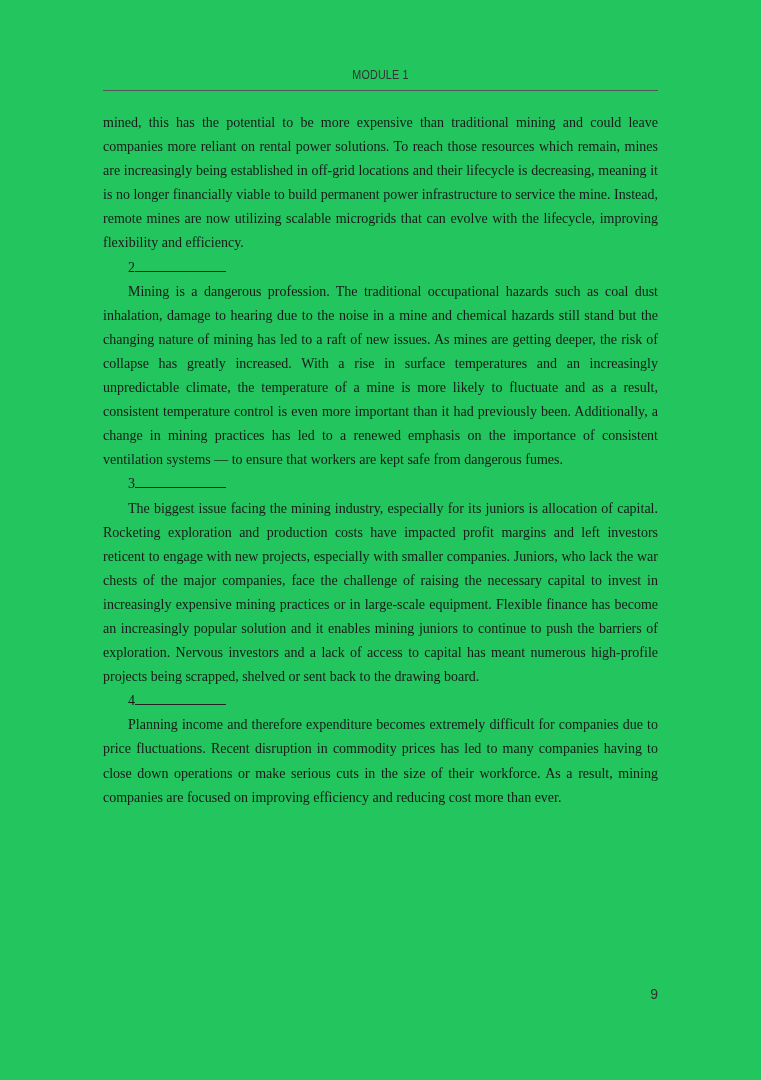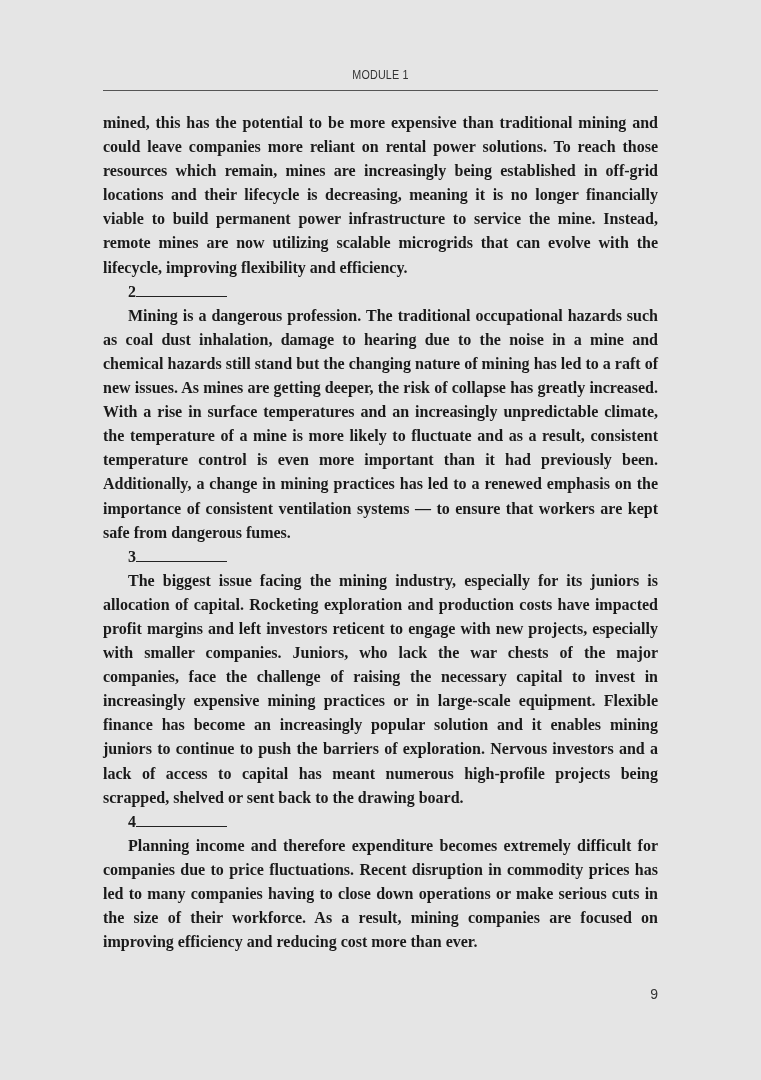--- a/index.html
+++ b/index.html
@@ -1,34 +1,33 @@
 <!DOCTYPE html>
 <html><head>
   <meta charset="utf-8">
   <style>
     html, body { margin: 0; padding: 0; background: #ffffff; }
     body { width: 761px; height: 1080px; position: relative; overflow: hidden; }
-    .page { position: absolute; left: 0; top: 0; width: 761px; height: 1080px; background: #e5e5e5; }
+    .page { position: absolute; left: 0; top: 0; width: 761px; height: 1080px; background: #22c55e; }
     .running-head {
       position: absolute; left: 103px; top: 68px; width: 555px;
       text-align: center;
       font-family: "Liberation Sans", sans-serif;
       font-size: 12.5px; color: #333; letter-spacing: 0.2px;
       transform: scaleX(0.86); transform-origin: center;
     }
     .head-rule {
       position: absolute; left: 103px; top: 90px; width: 555px; height: 0;
       border-top: 1.5px solid #555;
     }
     .body-text {
       position: absolute; left: 103px; top: 111px; width: 555px;
       font-family: "Liberation Serif", serif;
-      font-size: 16px; line-height: 24.1px; color: #1a1a1a;
+      font-size: 14px; line-height: 24.1px; color: #1a1a1a;
       text-align: justify;
-      font-weight: bold;
     }
     .body-text p { margin: 0; }
     .body-text p.indent { text-indent: 25px; }
     .gap-label {
       margin: 0; padding-left: 25px; line-height: 24.1px;
     }
     .gap-label .blank {
       display: inline-block; width: 91px; border-bottom: 1px solid #222;
       height: 15px; vertical-align: baseline;
     }

